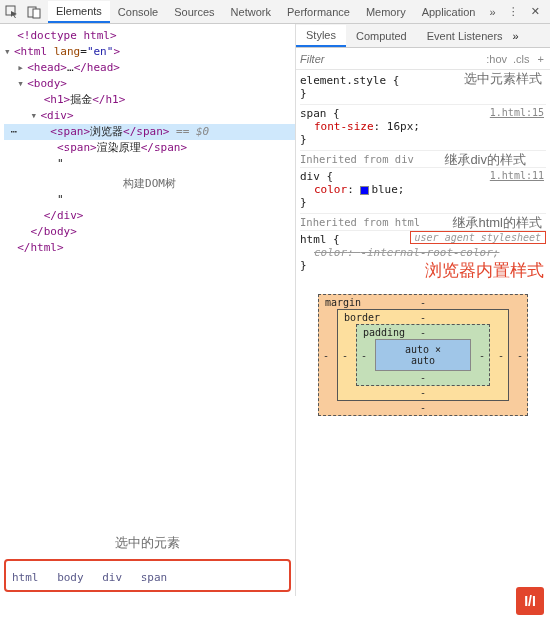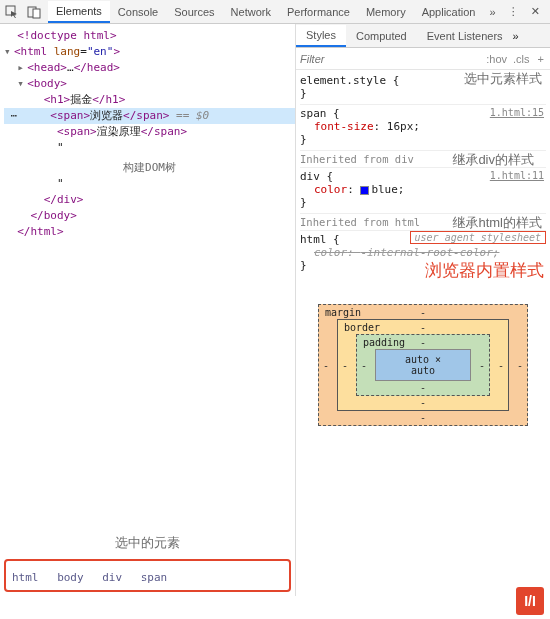--- a/index.html
+++ b/index.html
@@ -49,21 +49,21 @@
 .pv { color: #222; }
 .swatch { display: inline-block; width: 9px; height: 9px; background: #00f; border: 1px solid #888; vertical-align: middle; margin-right: 2px; }
 .link { position: absolute; right: 2px; top: 2px; color: #888; text-decoration: underline; font-size: 10px; cursor: pointer; }
 .inherit { color: #888; padding: 2px 0; border-bottom: 1px solid #eee; font-size: 10.5px; }
 .inherit .src { color: #888; font-family: Menlo, monospace; }
 .annot-r { position: absolute; color: #6e6e6e; font-size: 13px; font-family: -apple-system, sans-serif; }
 .uas-box { border: 1.5px solid #e2452c; padding: 0 4px; color: #999; font-style: italic; position: absolute; right: 0; top: 0; font-size: 10px; }
 .struck { text-decoration: line-through; color: #999; font-style: italic; }
 .annot-builtin { color: #e2452c; position: absolute; right: 2px; top: 28px; font-size: 17px; font-family: -apple-system, sans-serif; }
 
-.box-model { margin: 28px auto 0 auto; width: 210px; font-family: Menlo, monospace; font-size: 10px; text-align: center; }
+.box-model { margin: 18px auto 0 auto; width: 210px; font-family: Menlo, monospace; font-size: 10px; text-align: center; }
 .bm { padding: 14px 18px; position: relative; }
 .bm .lbl { position: absolute; top: 2px; left: 6px; font-size: 10px; }
 .bm .dash { position: absolute; font-size: 10px; color: #333; }
 .m { background: #f9cc9d; border: 1px dashed #555; }
 .b { background: #fddf9e; border: 1px solid #555; }
 .p { background: #c4dfb8; border: 1px dashed #555; }
 .c { background: #a0c6e8; border: 1px solid #888; padding: 4px 26px; }
 
 .logo-bar { position: absolute; right: 6px; bottom: 4px; display: flex; align-items: center; gap: 23px; }
 .logo { width: 28px; height: 28px; background: #e2452c; color: #fff; font-weight: bold; display: flex; align-items: center; justify-content: center; font-size: 14px; border-radius: 3px; }
@@ -99,20 +99,21 @@
 </div>
 
 <div class="main">
   <div class="left">
     <div class="dom">
       <div class="row">  <span class="tag">&lt;!doctype html&gt;</span></div>
       <div class="row"><span class="tri">▾</span><span class="tag">&lt;html </span><span class="attr">lang</span>=<span class="val">"en"</span><span class="tag">&gt;</span></div>
       <div class="row">  <span class="tri">▸</span><span class="tag">&lt;head&gt;</span>…<span class="tag">&lt;/head&gt;</span></div>
       <div class="row">  <span class="tri">▾</span><span class="tag">&lt;body&gt;</span></div>
       <div class="row">      <span class="tag">&lt;h1&gt;</span>掘金<span class="tag">&lt;/h1&gt;</span></div>
+      <div class="row">    <span class="tri">▾</span><span class="tag">&lt;div&gt;</span></div>
       <div class="row sel"> ⋯     <span class="tag">&lt;span&gt;</span><span>浏览器</span><span class="tag">&lt;/span&gt;</span><span class="eqdol"> == $0</span></div>
       <div class="row">        <span class="tag">&lt;span&gt;</span><span>渲染原理</span><span class="tag">&lt;/span&gt;</span></div>
       <div class="row">        <span>"</span></div>
       <div class="row centered">构建DOM树</div>
       <div class="row">        <span>"</span></div>
       <div class="row">      <span class="tag">&lt;/div&gt;</span></div>
       <div class="row">    <span class="tag">&lt;/body&gt;</span></div>
       <div class="row">  <span class="tag">&lt;/html&gt;</span></div>
     </div>
     <div class="annot-left">选中的元素</div>
@@ -146,21 +147,21 @@
         <div class="brace">}</div>
         <div class="annot-r" style="right:4px; top:-2px;">选中元素样式</div>
       </div>
       <div class="rule">
         <span class="link">1.html:15</span>
         <div class="selector">span {</div>
         <div class="prop"><span class="pn">font-size</span>: <span class="pv">16px;</span></div>
         <div class="brace">}</div>
       </div>
       <div class="inherit" style="position:relative"><span>Inherited from </span><span class="src">div</span>
-        <span class="annot-r" style="right:12px; top:0;">继承div的样式</span>
+        <span class="annot-r" style="right:20px; top:0;">继承div的样式</span>
       </div>
       <div class="rule">
         <span class="link">1.html:11</span>
         <div class="selector">div {</div>
         <div class="prop"><span class="pn">color</span>: <span class="swatch"></span><span class="pv">blue;</span></div>
         <div class="brace">}</div>
       </div>
       <div class="inherit" style="position:relative"><span>Inherited from </span><span class="src">html</span>
         <span class="annot-r" style="right:4px; top:0;">继承html的样式</span>
       </div>

